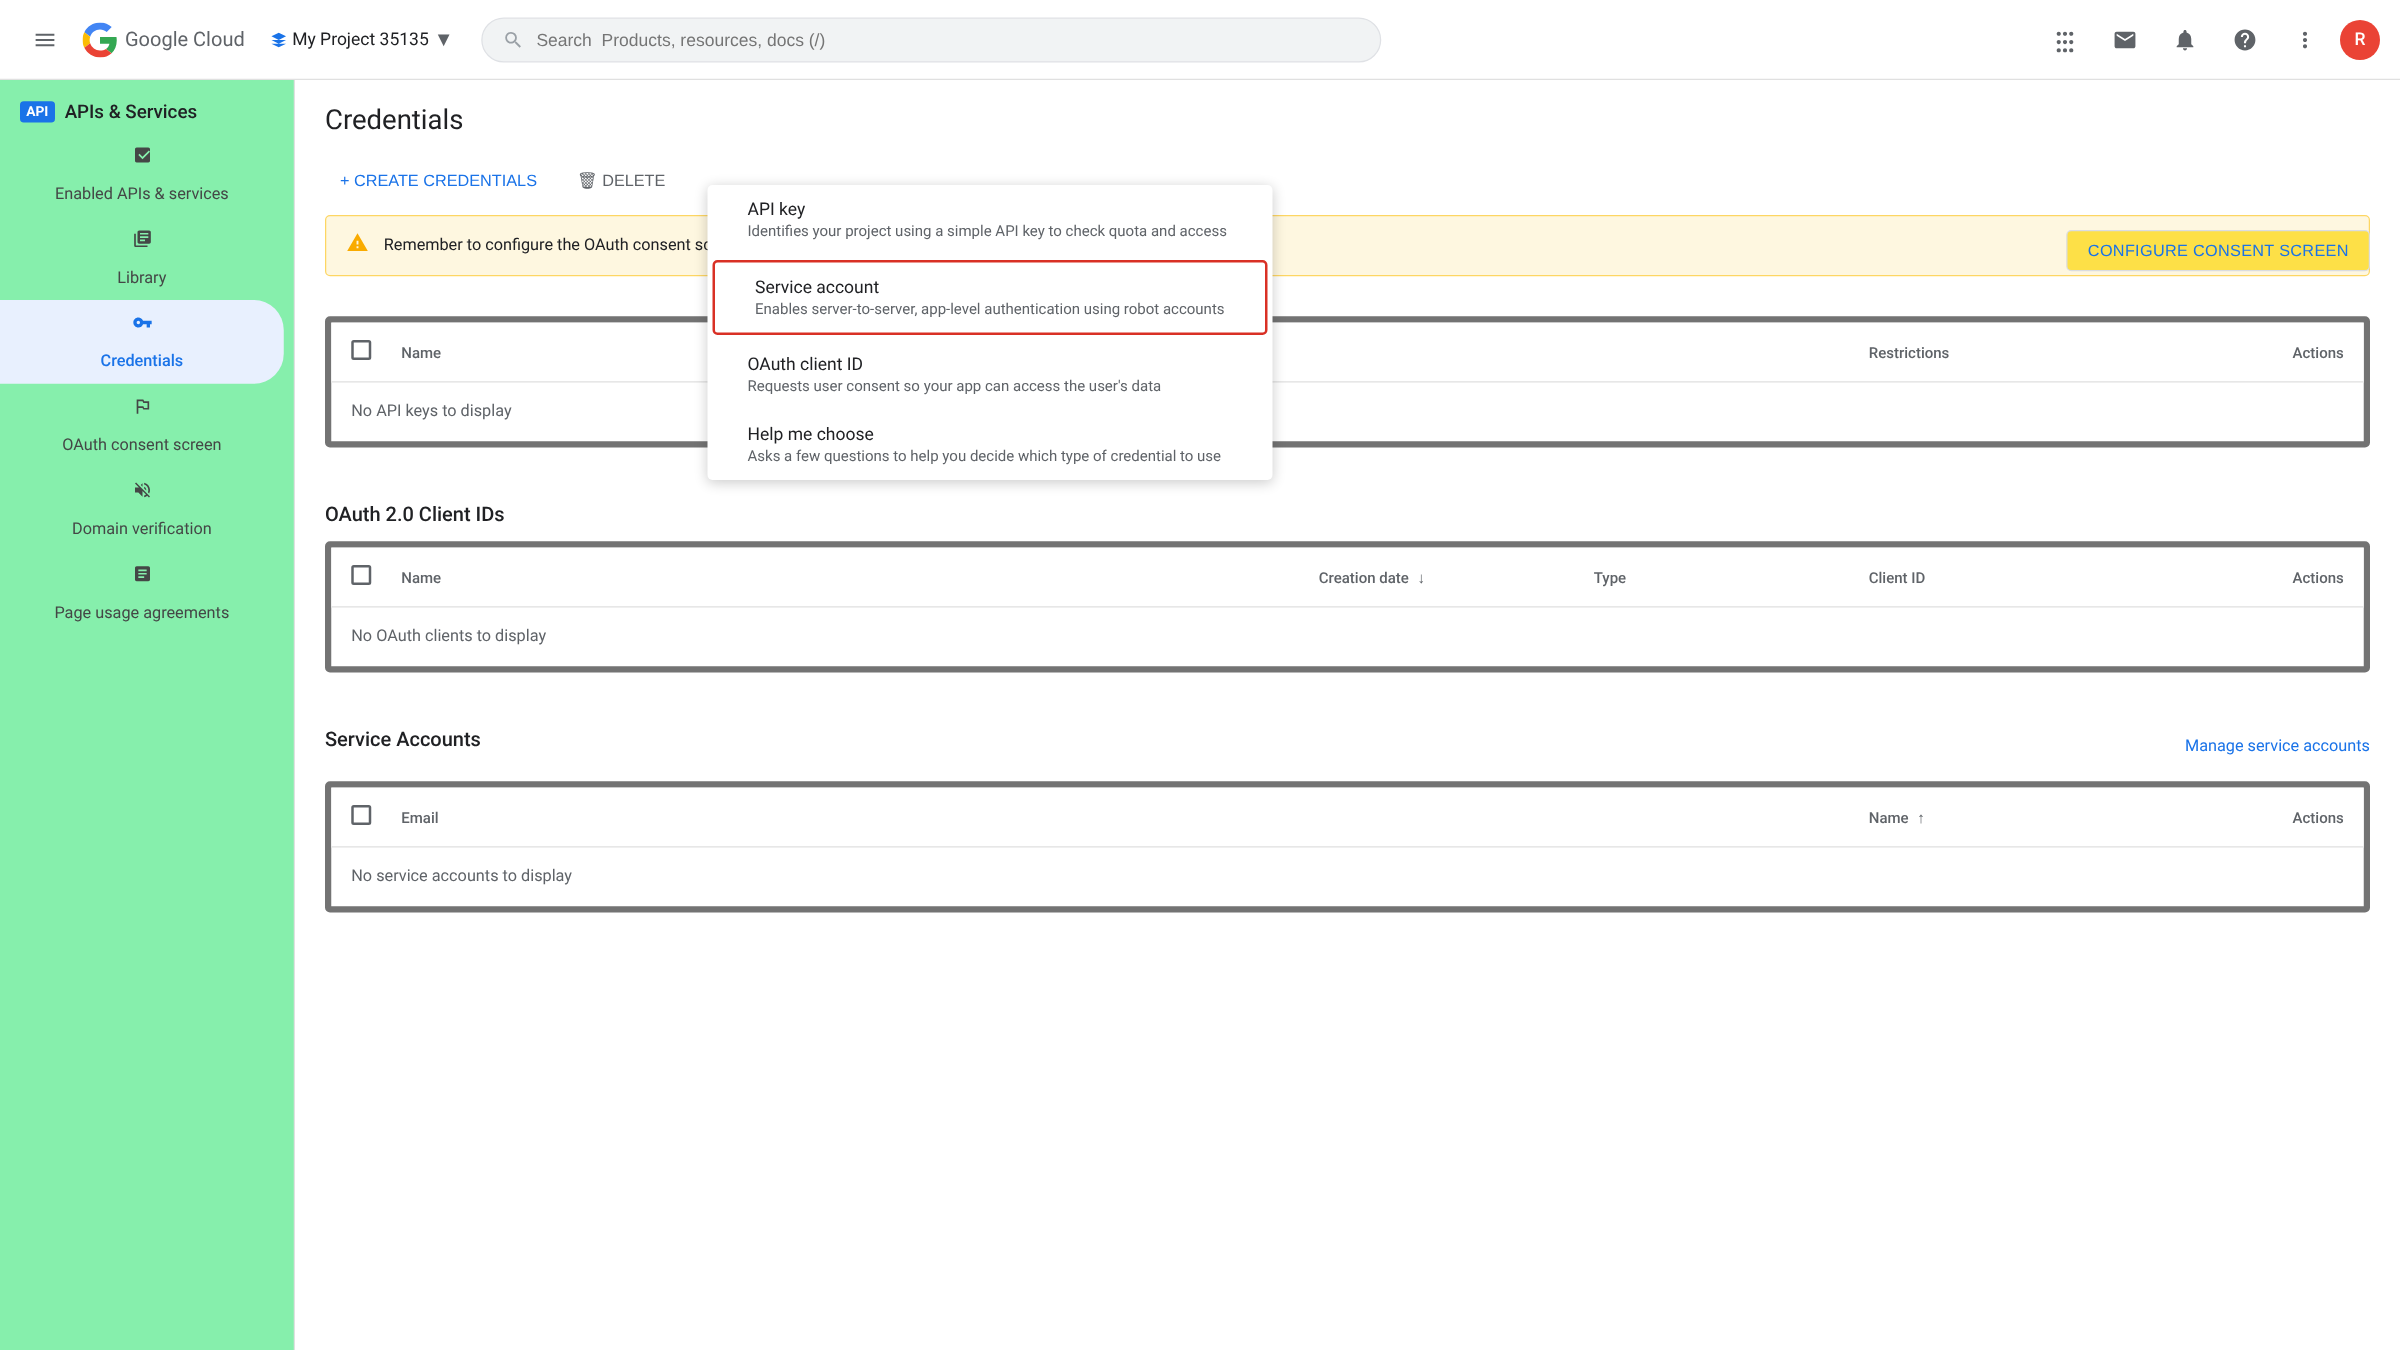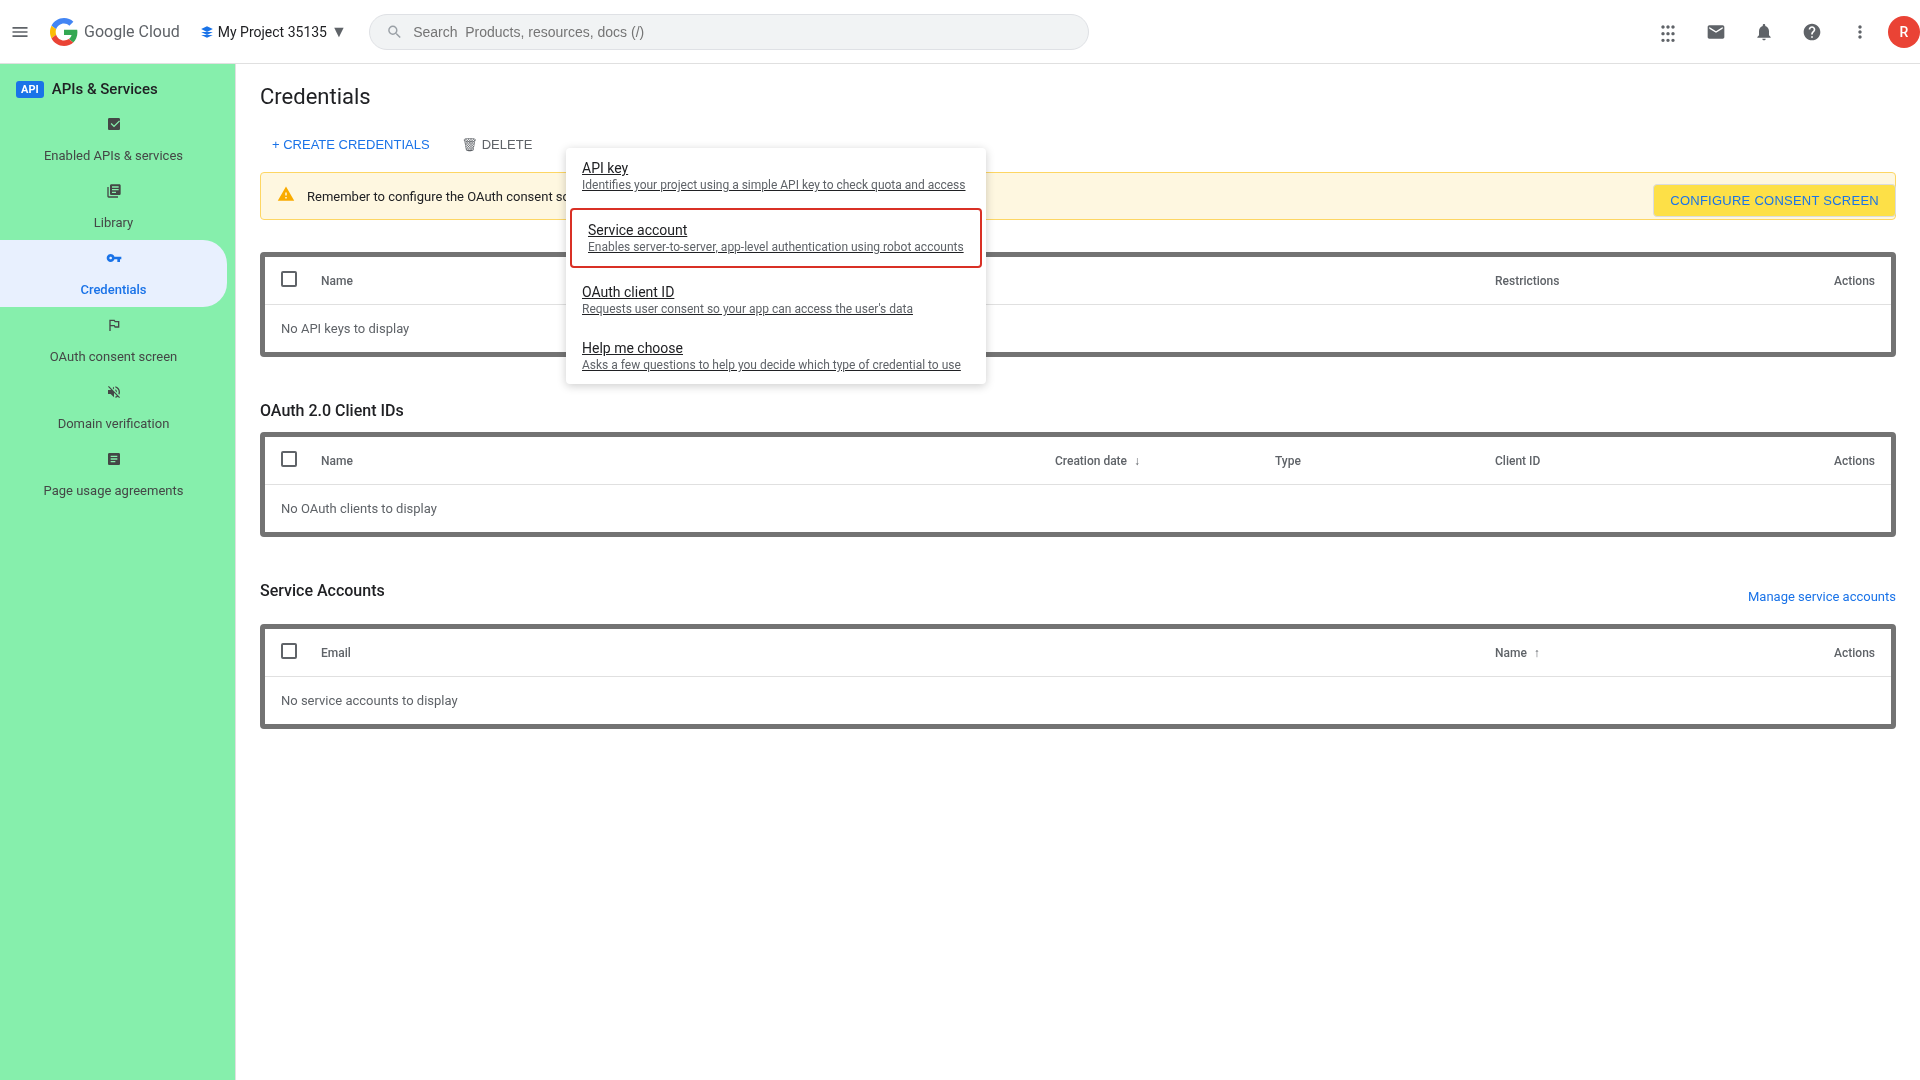--- a/index.html
+++ b/index.html
@@ -2,21 +2,21 @@
 <html><head>
   <meta charset="utf-8">
   <style>
     * { box-sizing: border-box; margin: 0; padding: 0; }
     body { font-family: 'Google Sans', Roboto, Arial, sans-serif; font-size: 14px; color: #202124; background: #fff; overflow: hidden; }
 
     
     .topbar {
       display: flex; align-items: center; height: 64px;
       background: #fff; border-bottom: 1px solid #e0e0e0;
-      padding: 0 0; gap: 12px; position: relative; z-index: 100;
+      padding: 0 16px; gap: 12px; position: relative; z-index: 100;
     }
     .topbar-left { display: flex; align-items: center; gap: 10px; min-width: 300px; }
     .hamburger-icon { cursor: pointer; color: #5f6368; font-size: 20px; }
     .google-cloud-logo { display: flex; align-items: center; gap: 6px; }
     .gc-logo-text { font-size: 16px; font-weight: 400; color: #5f6368; }
     .project-selector {
       display: flex; align-items: center; gap: 4px;
       padding: 6px 10px; border-radius: 4px; cursor: pointer;
       font-size: 14px; color: #202124;
     }
@@ -98,21 +98,21 @@
     .section-header-row { display: flex; align-items: center; justify-content: space-between; margin-bottom: 12px; }
     .manage-link { color: #1a73e8; font-size: 13px; font-weight: 400; cursor: pointer; text-decoration: none; }
     .dropdown-menu {
       position: absolute; top: 84px; left: 330px;
       background: #fff; border-radius: 4px;
       box-shadow: 0 2px 10px rgba(0,0,0,0.2);
       min-width: 340px; z-index: 300;
       overflow: hidden;
     }
     .menu-item {
-      padding: 12px 16px; cursor: pointer; text-decoration: underline;
+      padding: 12px 32px; cursor: pointer;
     }
     .menu-item.selected { border: 2px solid #d93025; border-radius: 4px; margin: 4px; }
     .menu-item-title { font-size: 14px; color: #202124; font-weight: 400; margin-bottom: 2px; }
     .menu-item-desc { font-size: 12px; color: #5f6368; }
 
     
     .toolbar { display: flex; align-items: center; gap: 8px; padding: 12px 24px 0; }
     .create-btn {
       display: flex; align-items: center; gap: 6px;
       color: #1a73e8; font-size: 13px; font-weight: 500;

